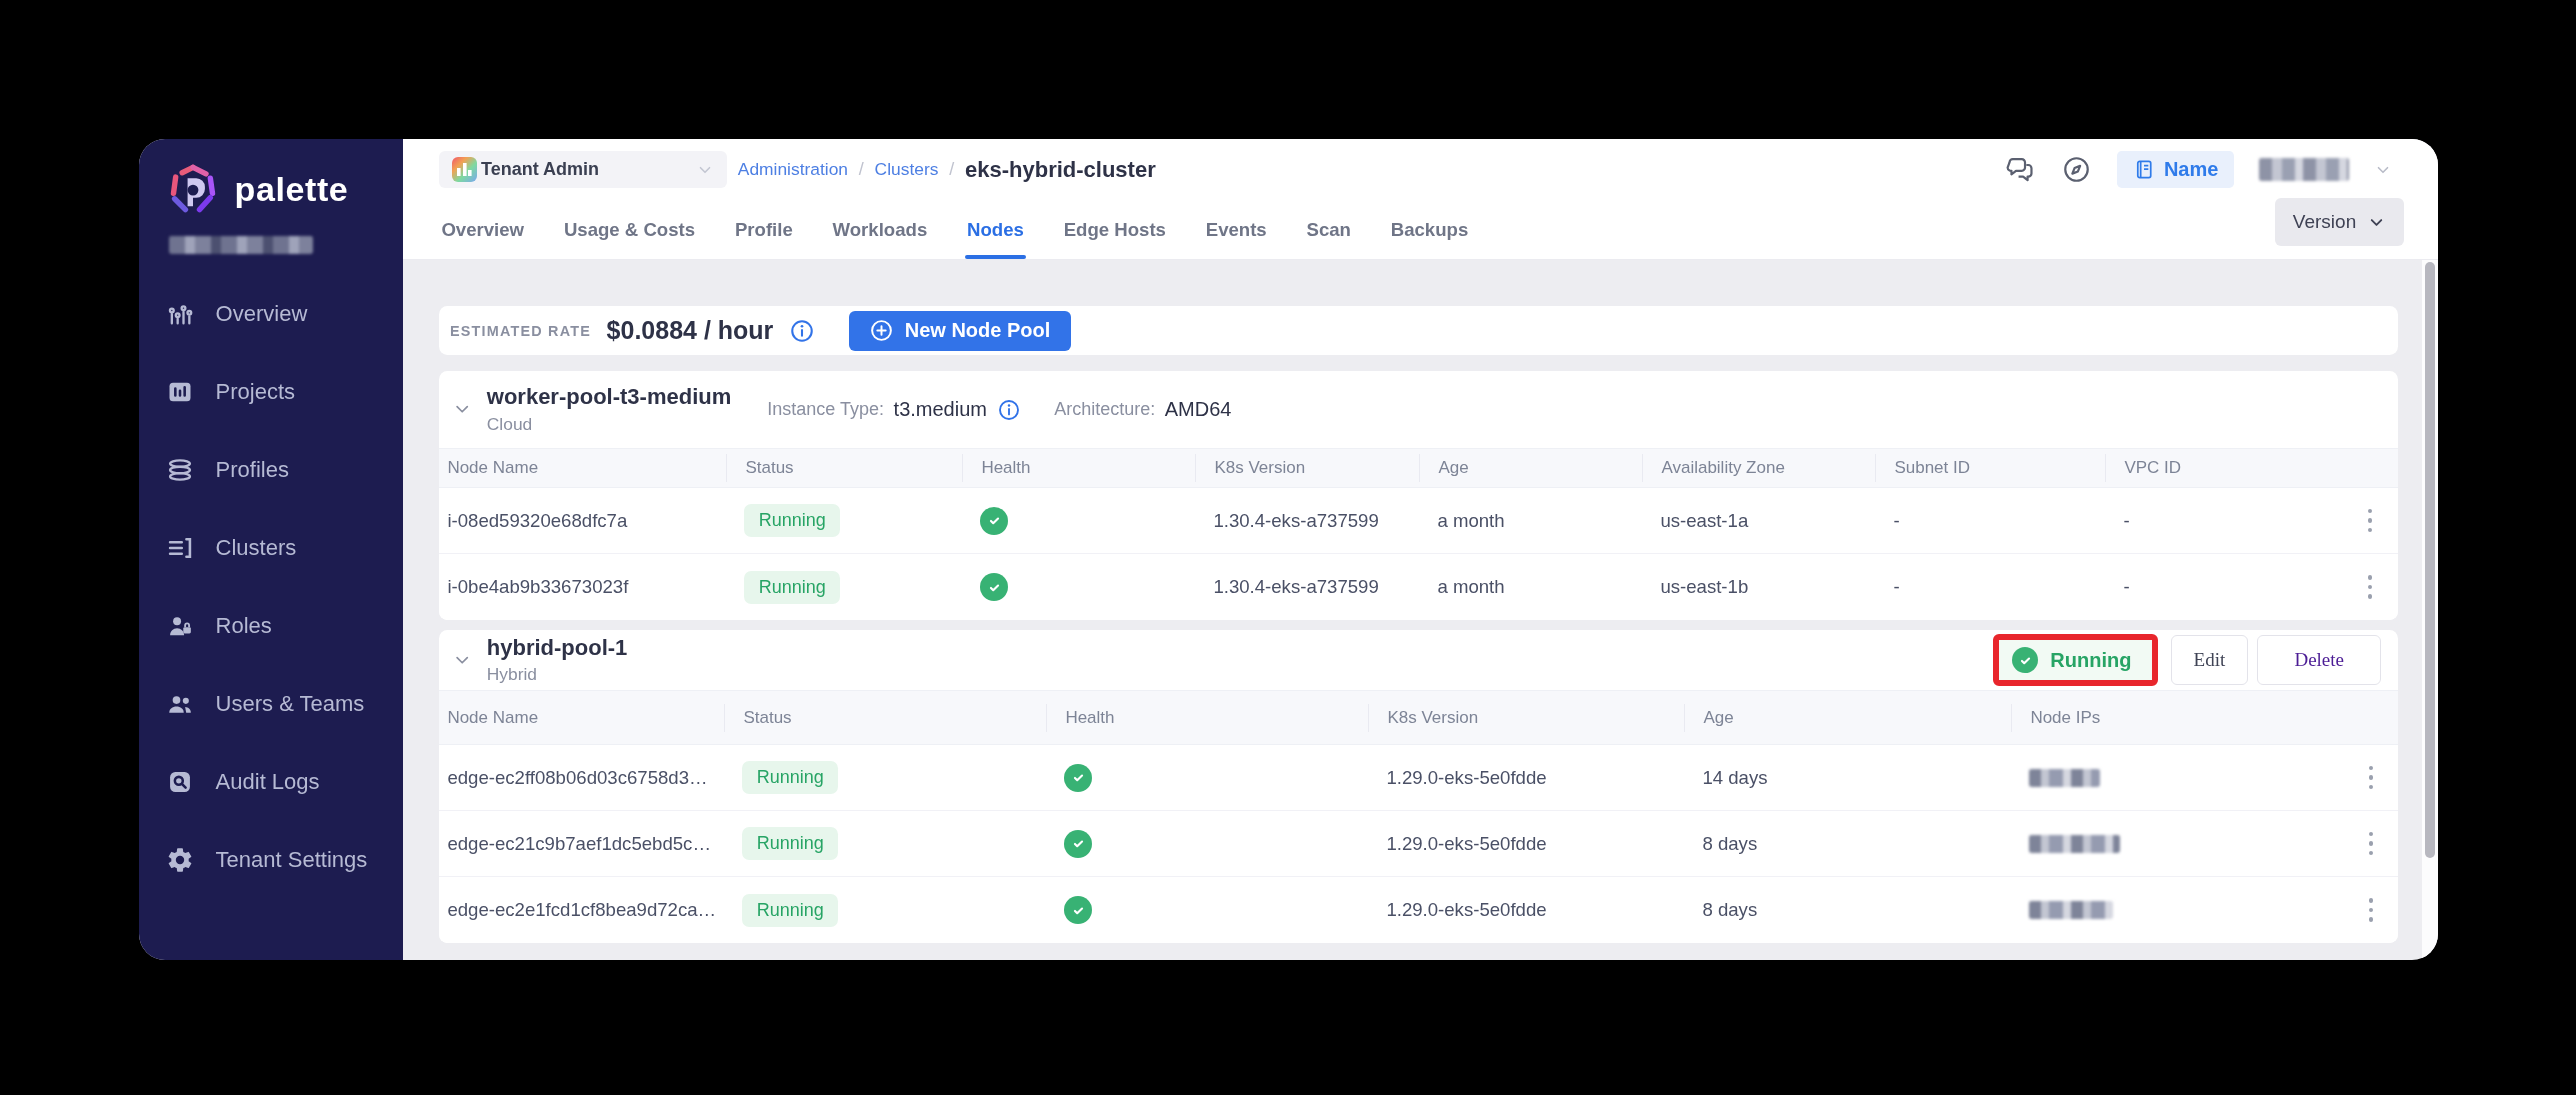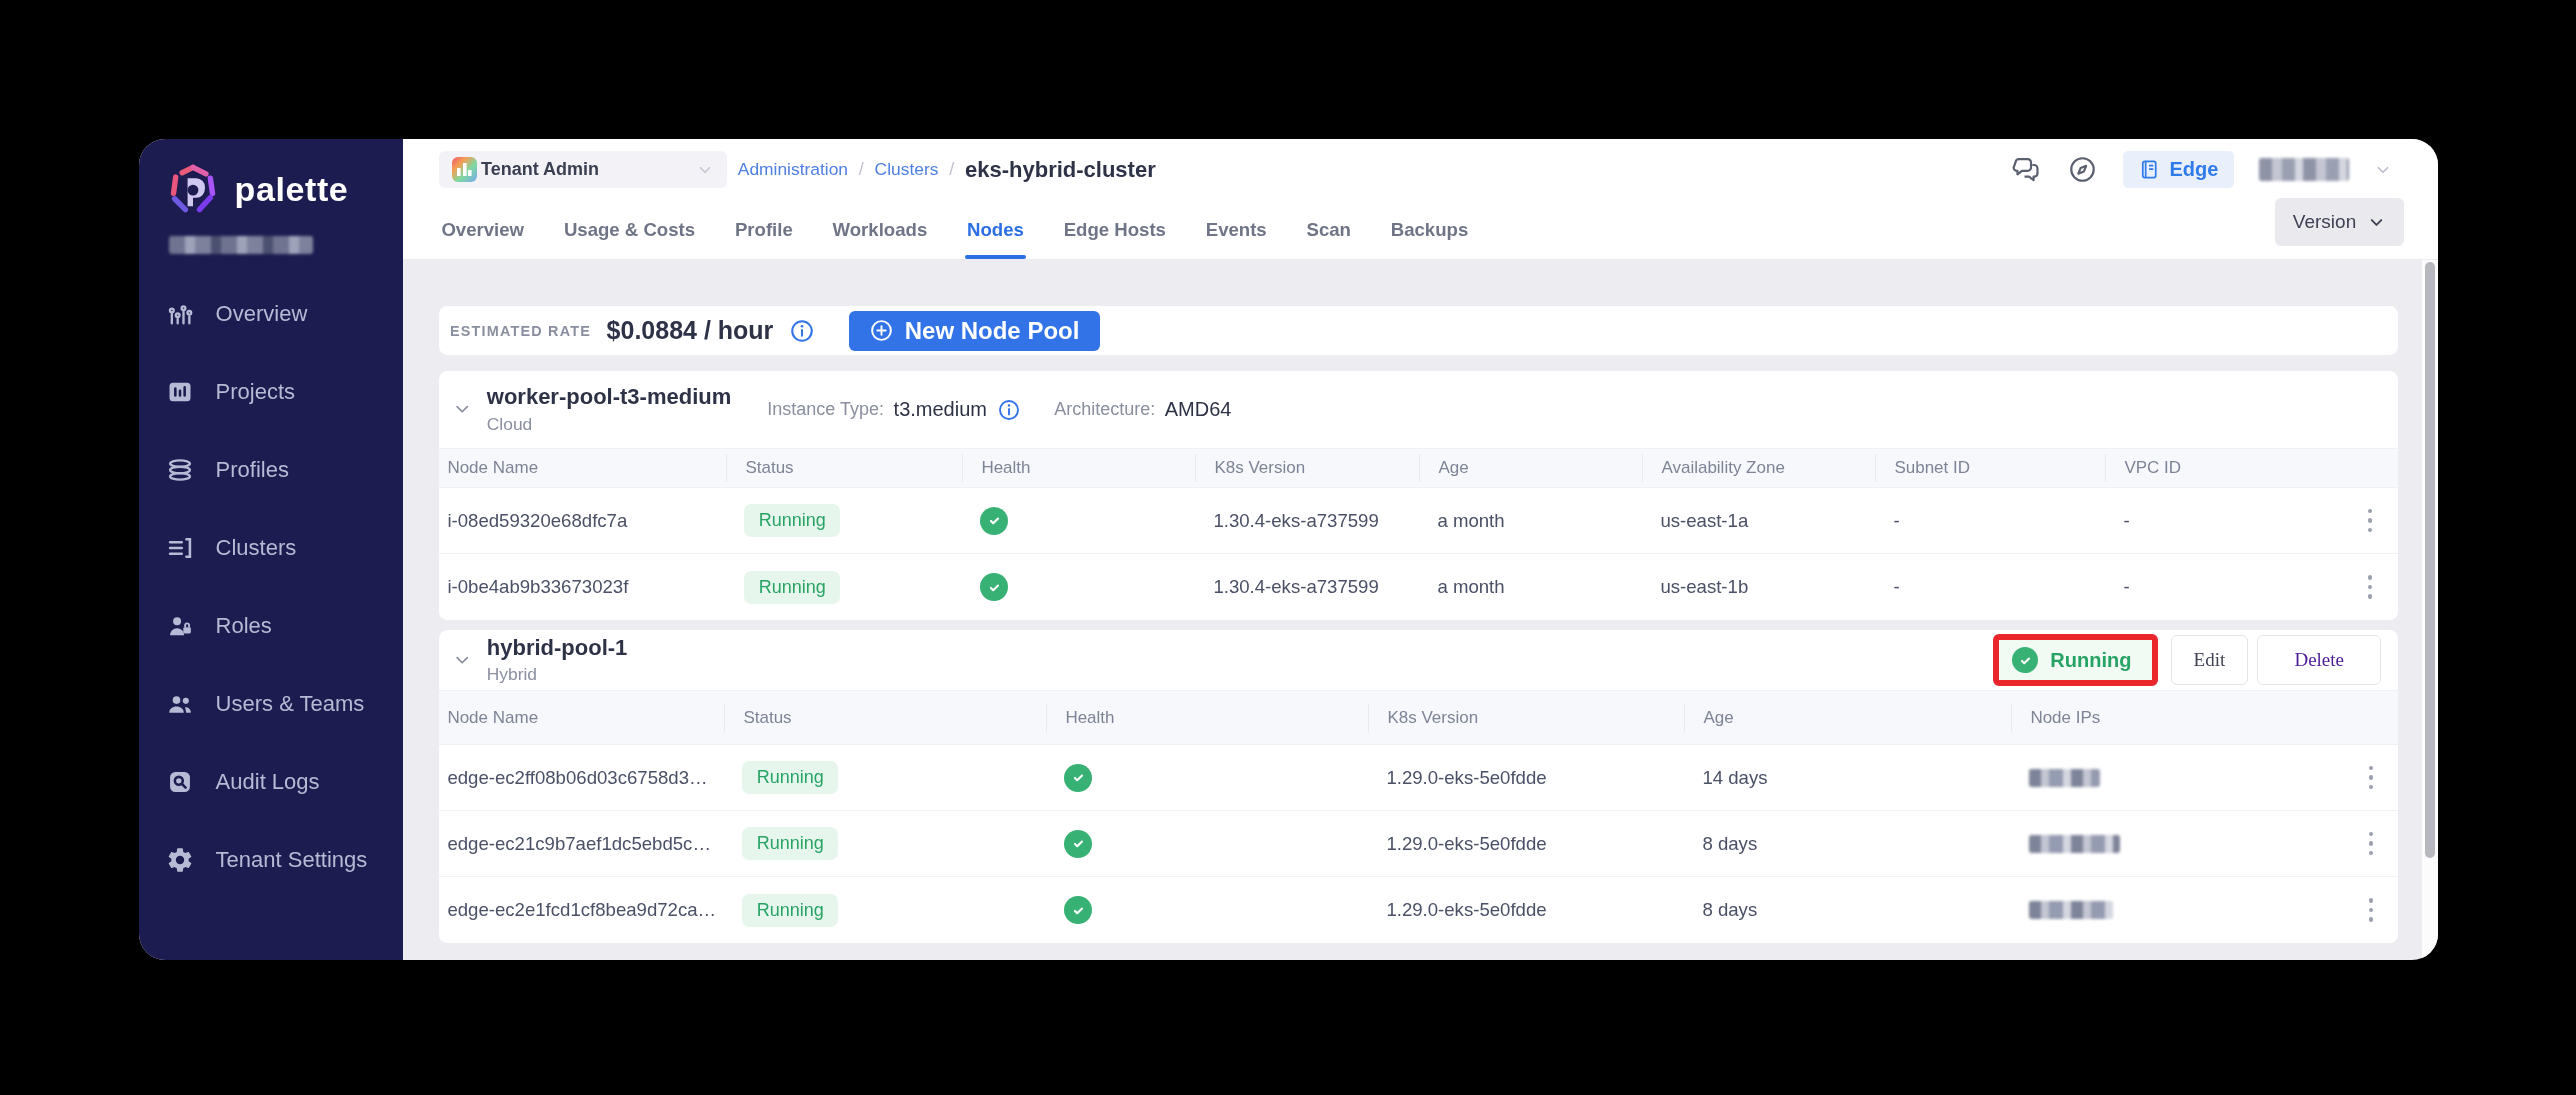--- a/index.html
+++ b/index.html
@@ -91,21 +91,21 @@
   .content { flex:1; padding:46px 40px 0 36px; min-height:0; }
   .card { background:#fff; border-radius:8.4px; }
   .rate-card { height:49px; display:flex; align-items:center; justify-content:flex-start; gap:15.6px; padding:0 11px; }
   .rate-label { font-size:14.4px; letter-spacing:1.2px; color:#8a8fa0; font-weight:600; }
   .rate-value { font-size:25px; font-weight:600; color:#2e3247; }
   .info-icon { width:26px; height:26px; color:#3273e8; display:inline-flex; flex:none; cursor:pointer; }
   .info-icon svg { width:100%; height:100%; }
   .new-pool-btn {
     margin-left:18px; height:40px; padding:0 20.4px; background:#3273e8; color:#fff;
     border:none; border-radius:6px; cursor:pointer; display:flex; align-items:center; gap:10.8px;
-    font-size:24px; font-weight:600; font-family:inherit;
+    font-size:20px; font-weight:600; font-family:inherit;
   }
   .new-pool-btn svg { width:25px; height:25px; }
   .pool-card { margin-top:16px; overflow:hidden; }
   .pool-header { display:flex; align-items:center; padding:0 17px 0 13px; }
   .pool-header.h1 { height:77px; }
   .pool-header.h2 { height:60px; }
   .pool-chevron { width:20.4px; height:20.4px; color:#8a8fa0; cursor:pointer; flex:none; margin-right:14.4px; }
   .pool-title .pool-name { font-size:22px; font-weight:600; color:#2e3247; }
   .pool-title .pool-kind { font-size:17.4px; color:#8a8fa0; margin-top:3.6px; }
   .pool-meta { display:flex; align-items:center; gap:9.6px; margin-left:36px; }
@@ -297,21 +297,21 @@
             <svg viewBox="0 0 24 24" fill="none" stroke="currentColor" stroke-width="1.7" stroke-linejoin="round">
               <circle cx="12" cy="12" r="8.7"></circle>
               <path d="M14.8 9.2l-1.7 4.3-4.3 1.7 1.7-4.3z"></path>
             </svg>
           </span>
           <button class="docs-btn">
             <svg viewBox="0 0 24 24" fill="none" stroke="currentColor" stroke-width="1.8">
               <rect x="5" y="3.5" width="13.5" height="17" rx="2"></rect>
               <path d="M8 3.5v17M11.5 8h4.5M11.5 11.5h4.5"></path>
             </svg>
-            <span>Edge</span>
+            <span>Name</span>
           </button>
           <span class="user-redacted"></span>
           <span class="user-chevron">
             <svg viewBox="0 0 24 24" fill="none" stroke="currentColor" stroke-width="2.2" stroke-linecap="round" stroke-linejoin="round">
                 <path d="M6 9l6 6 6-6"></path>
               </svg>
           </span>
         </div>
       </div>
       <div class="tb-row2">

